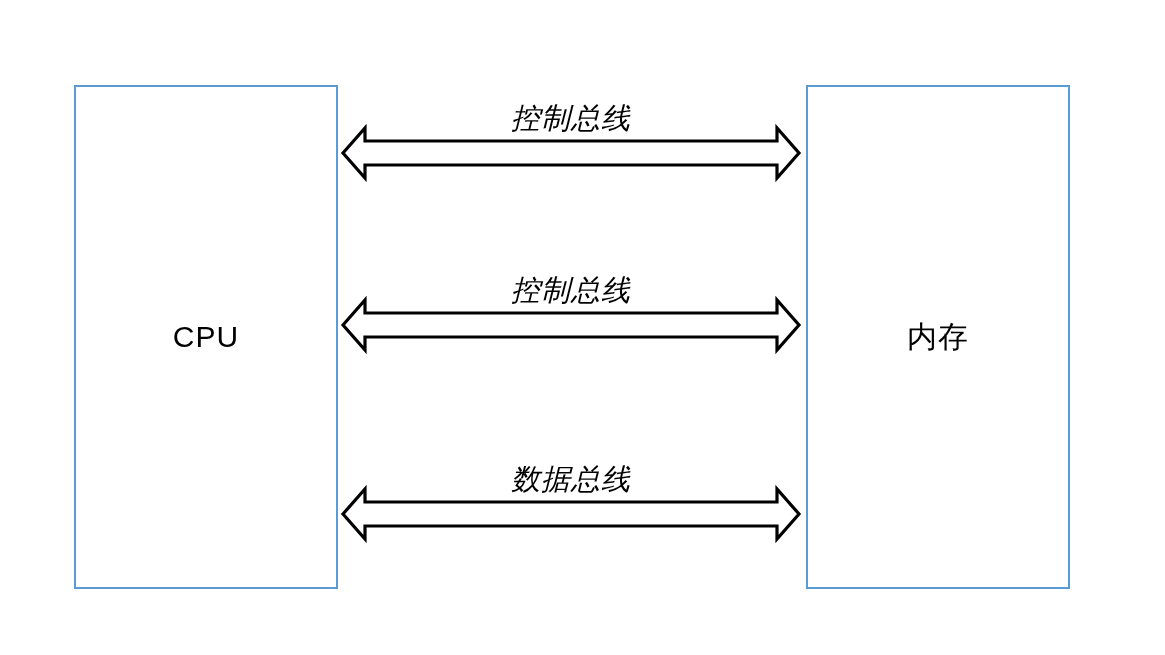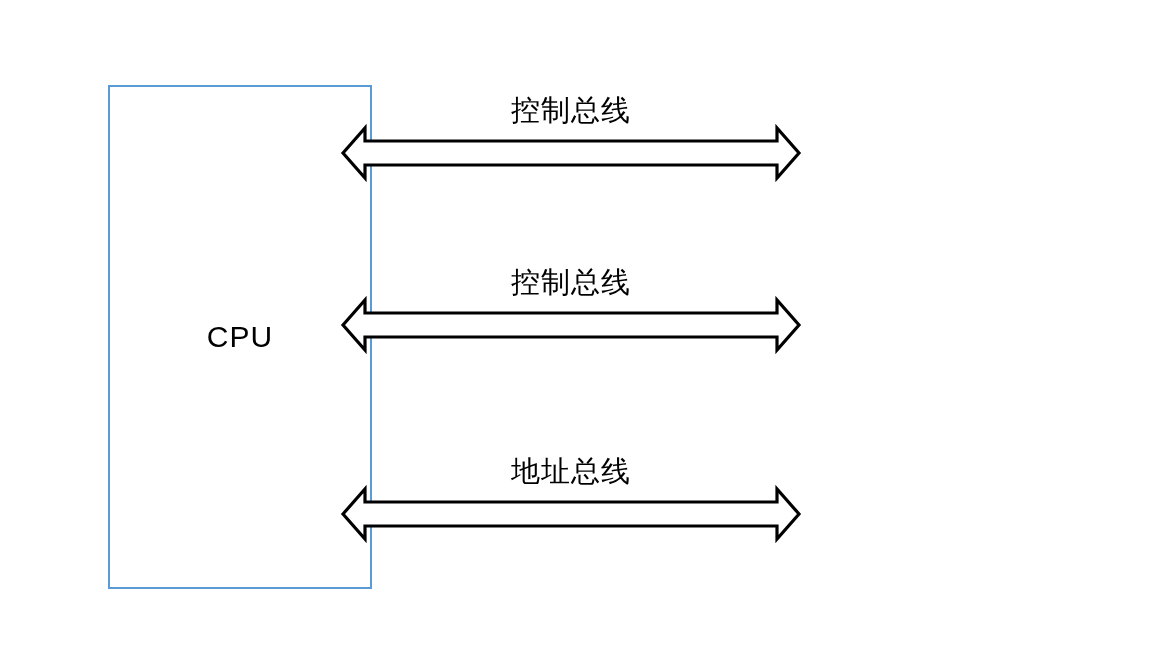--- a/index.html
+++ b/index.html
@@ -20,21 +20,20 @@
     background: #ffffff;
   }
   .node-box {
     position: absolute;
     box-sizing: border-box;
     border: 2px solid #5b9bd5;
     background: #ffffff;
     display: flex;
     align-items: center;
     justify-content: center;
-    margin-left: 34px;
   }
   .node-label {
     font-family: "Liberation Sans", "DejaVu Sans", sans-serif;
     font-size: 30px;
     color: #000000;
     letter-spacing: 1px;
     line-height: 1;
     white-space: nowrap;
   }
   #cpu-box {
@@ -70,47 +69,50 @@
     position: absolute;
     left: 0;
     width: 462px;
     height: 64px;
     display: block;
   }
   #bus-control  { top: 96px; }
   #bus-address  { top: 268px; }
   #bus-data     { top: 457px; }
 
-  .bus-label { top: 0; }
+  .bus-label { top: 8px; font-style: italic; }
   .bus-arrow { top: 25px; }
 </style>
 </head>
 <body>
 
 <div id="canvas">
 
   <div class="node-box" id="cpu-box">
     <span class="node-label">CPU</span>
   </div>
 
+  <div class="node-box" id="memory-box">
+    <span class="node-label">内存</span>
+  </div>
 
   <div class="bus-group" id="bus-control">
     <div class="bus-label">控制总线</div>
     <svg class="bus-arrow" viewBox="0 0 462 64" preserveAspectRatio="none">
       <polygon points="3,32 25,7 25,20 437,20 437,7 459,32 437,57 437,44 25,44 25,57" fill="#ffffff" stroke="#000000" stroke-width="3.2" stroke-linejoin="miter"></polygon>
     </svg>
   </div>
 
   <div class="bus-group" id="bus-address">
     <div class="bus-label">控制总线</div>
     <svg class="bus-arrow" viewBox="0 0 462 64" preserveAspectRatio="none">
       <polygon points="3,32 25,7 25,20 437,20 437,7 459,32 437,57 437,44 25,44 25,57" fill="#ffffff" stroke="#000000" stroke-width="3.2" stroke-linejoin="miter"></polygon>
     </svg>
   </div>
 
   <div class="bus-group" id="bus-data">
-    <div class="bus-label">地址总线</div>
+    <div class="bus-label">数据总线</div>
     <svg class="bus-arrow" viewBox="0 0 462 64" preserveAspectRatio="none">
       <polygon points="3,32 25,7 25,20 437,20 437,7 459,32 437,57 437,44 25,44 25,57" fill="#ffffff" stroke="#000000" stroke-width="3.2" stroke-linejoin="miter"></polygon>
     </svg>
   </div>
 
 </div>
 
 </body></html>

